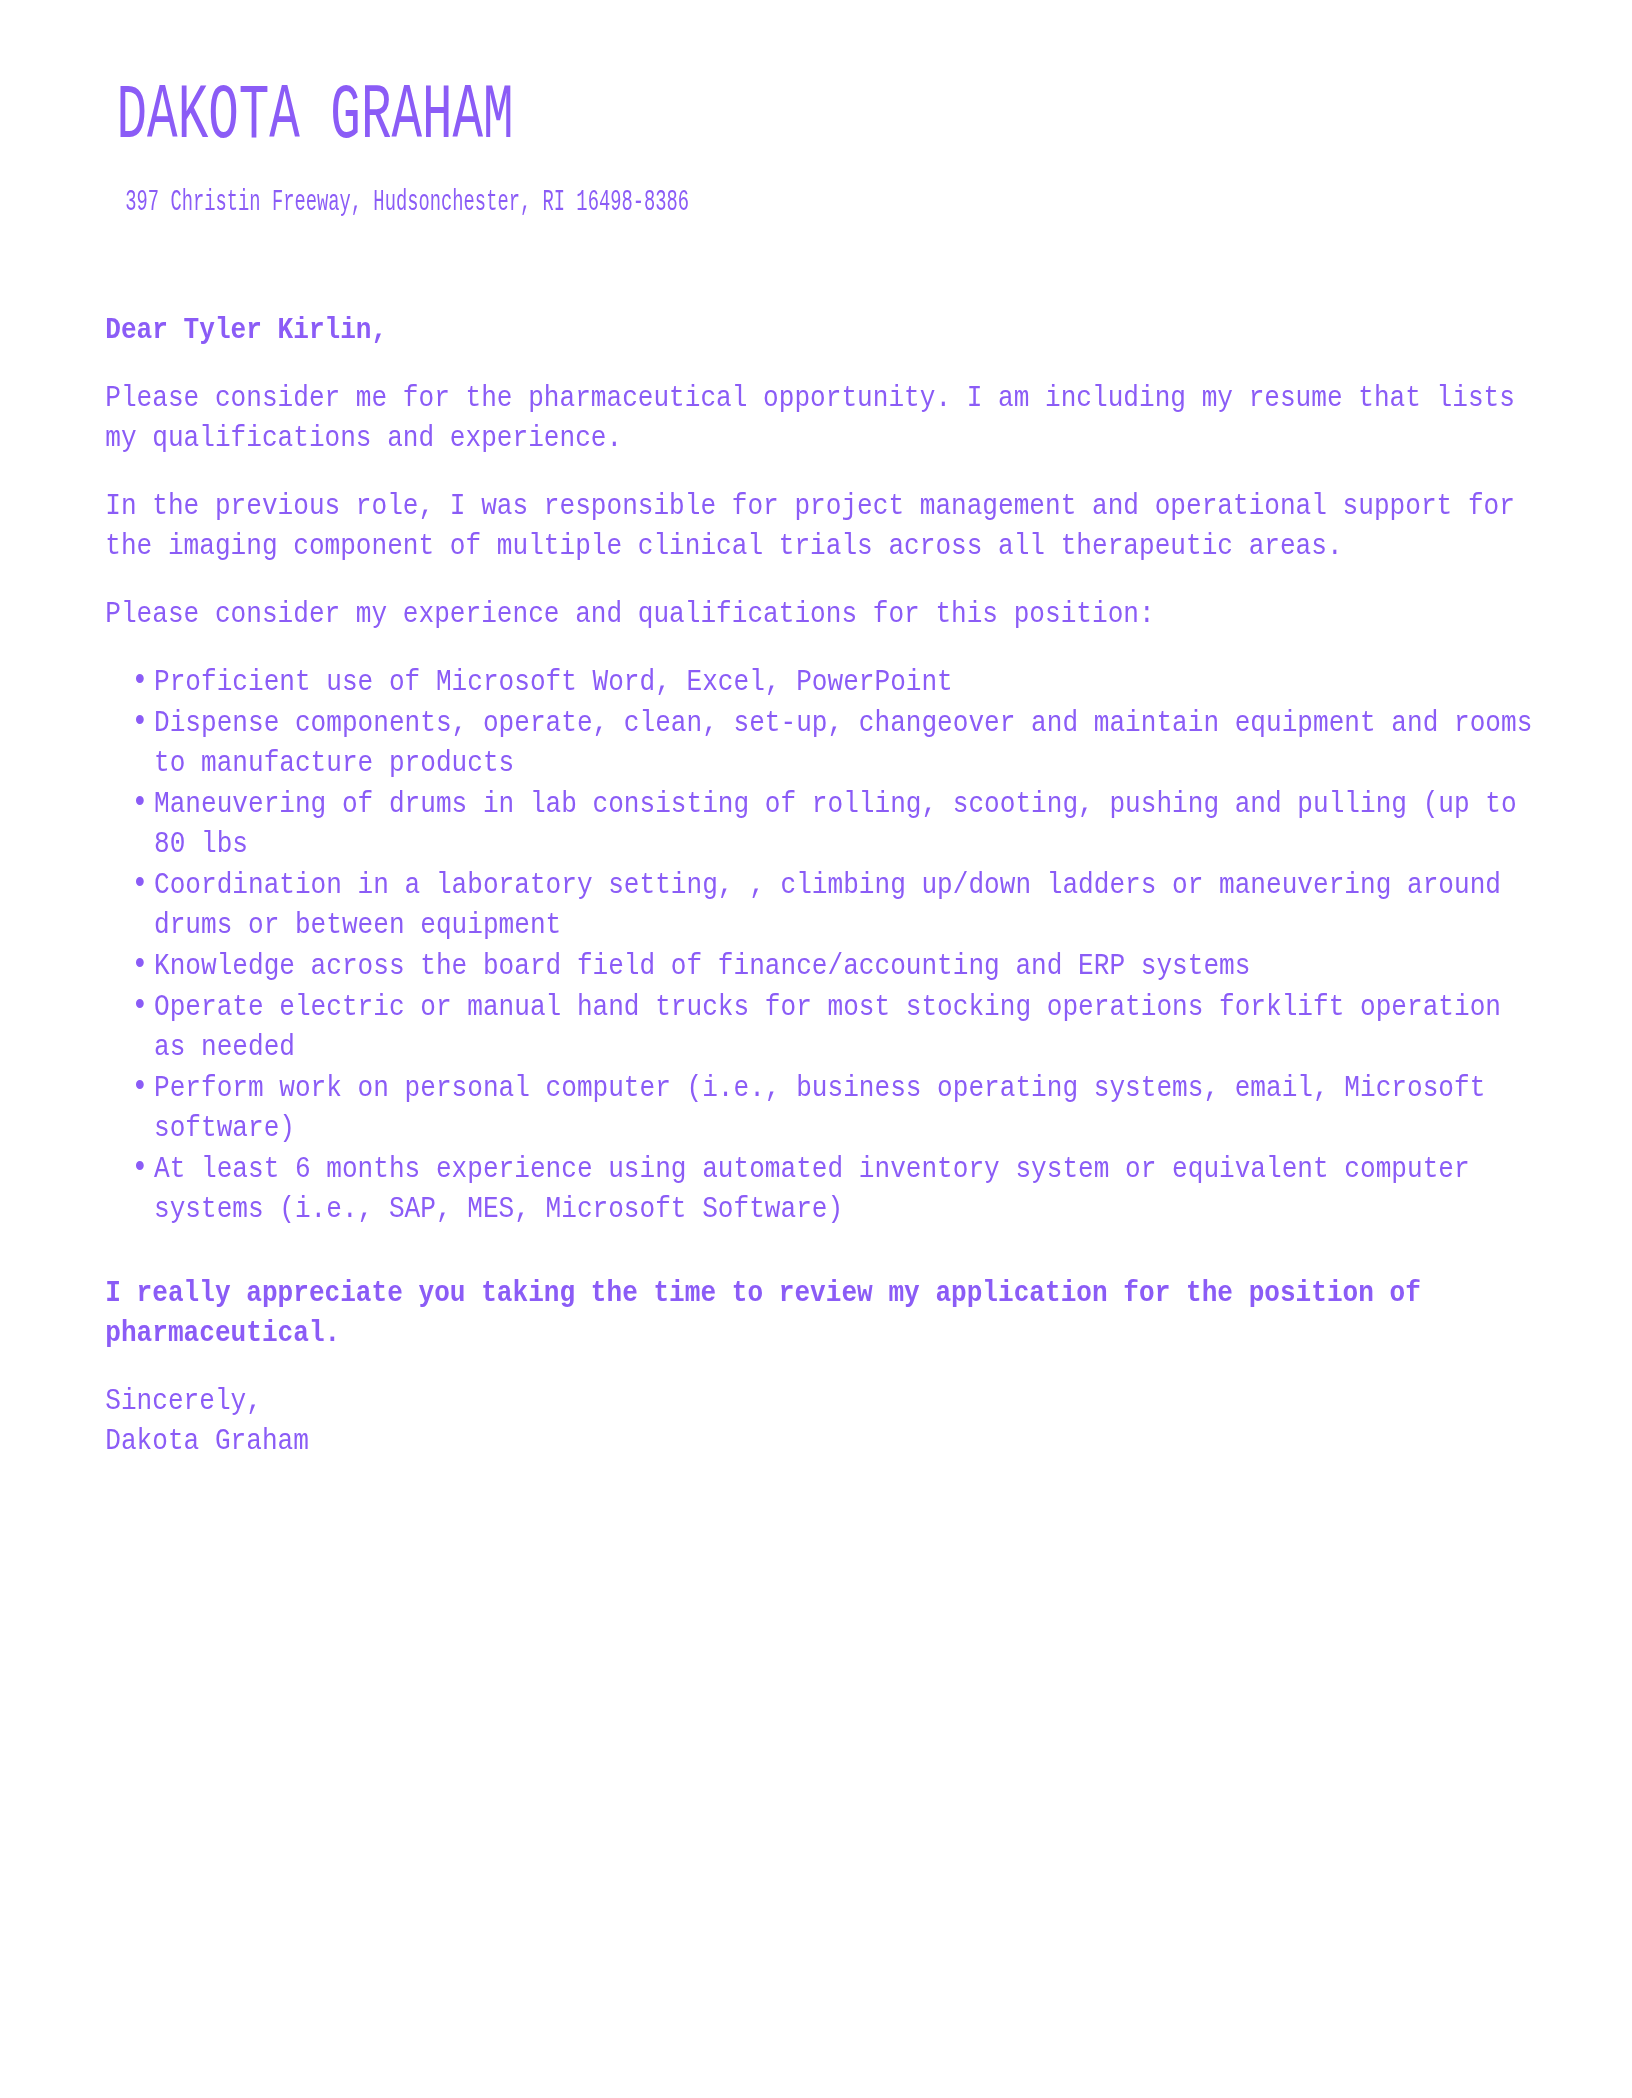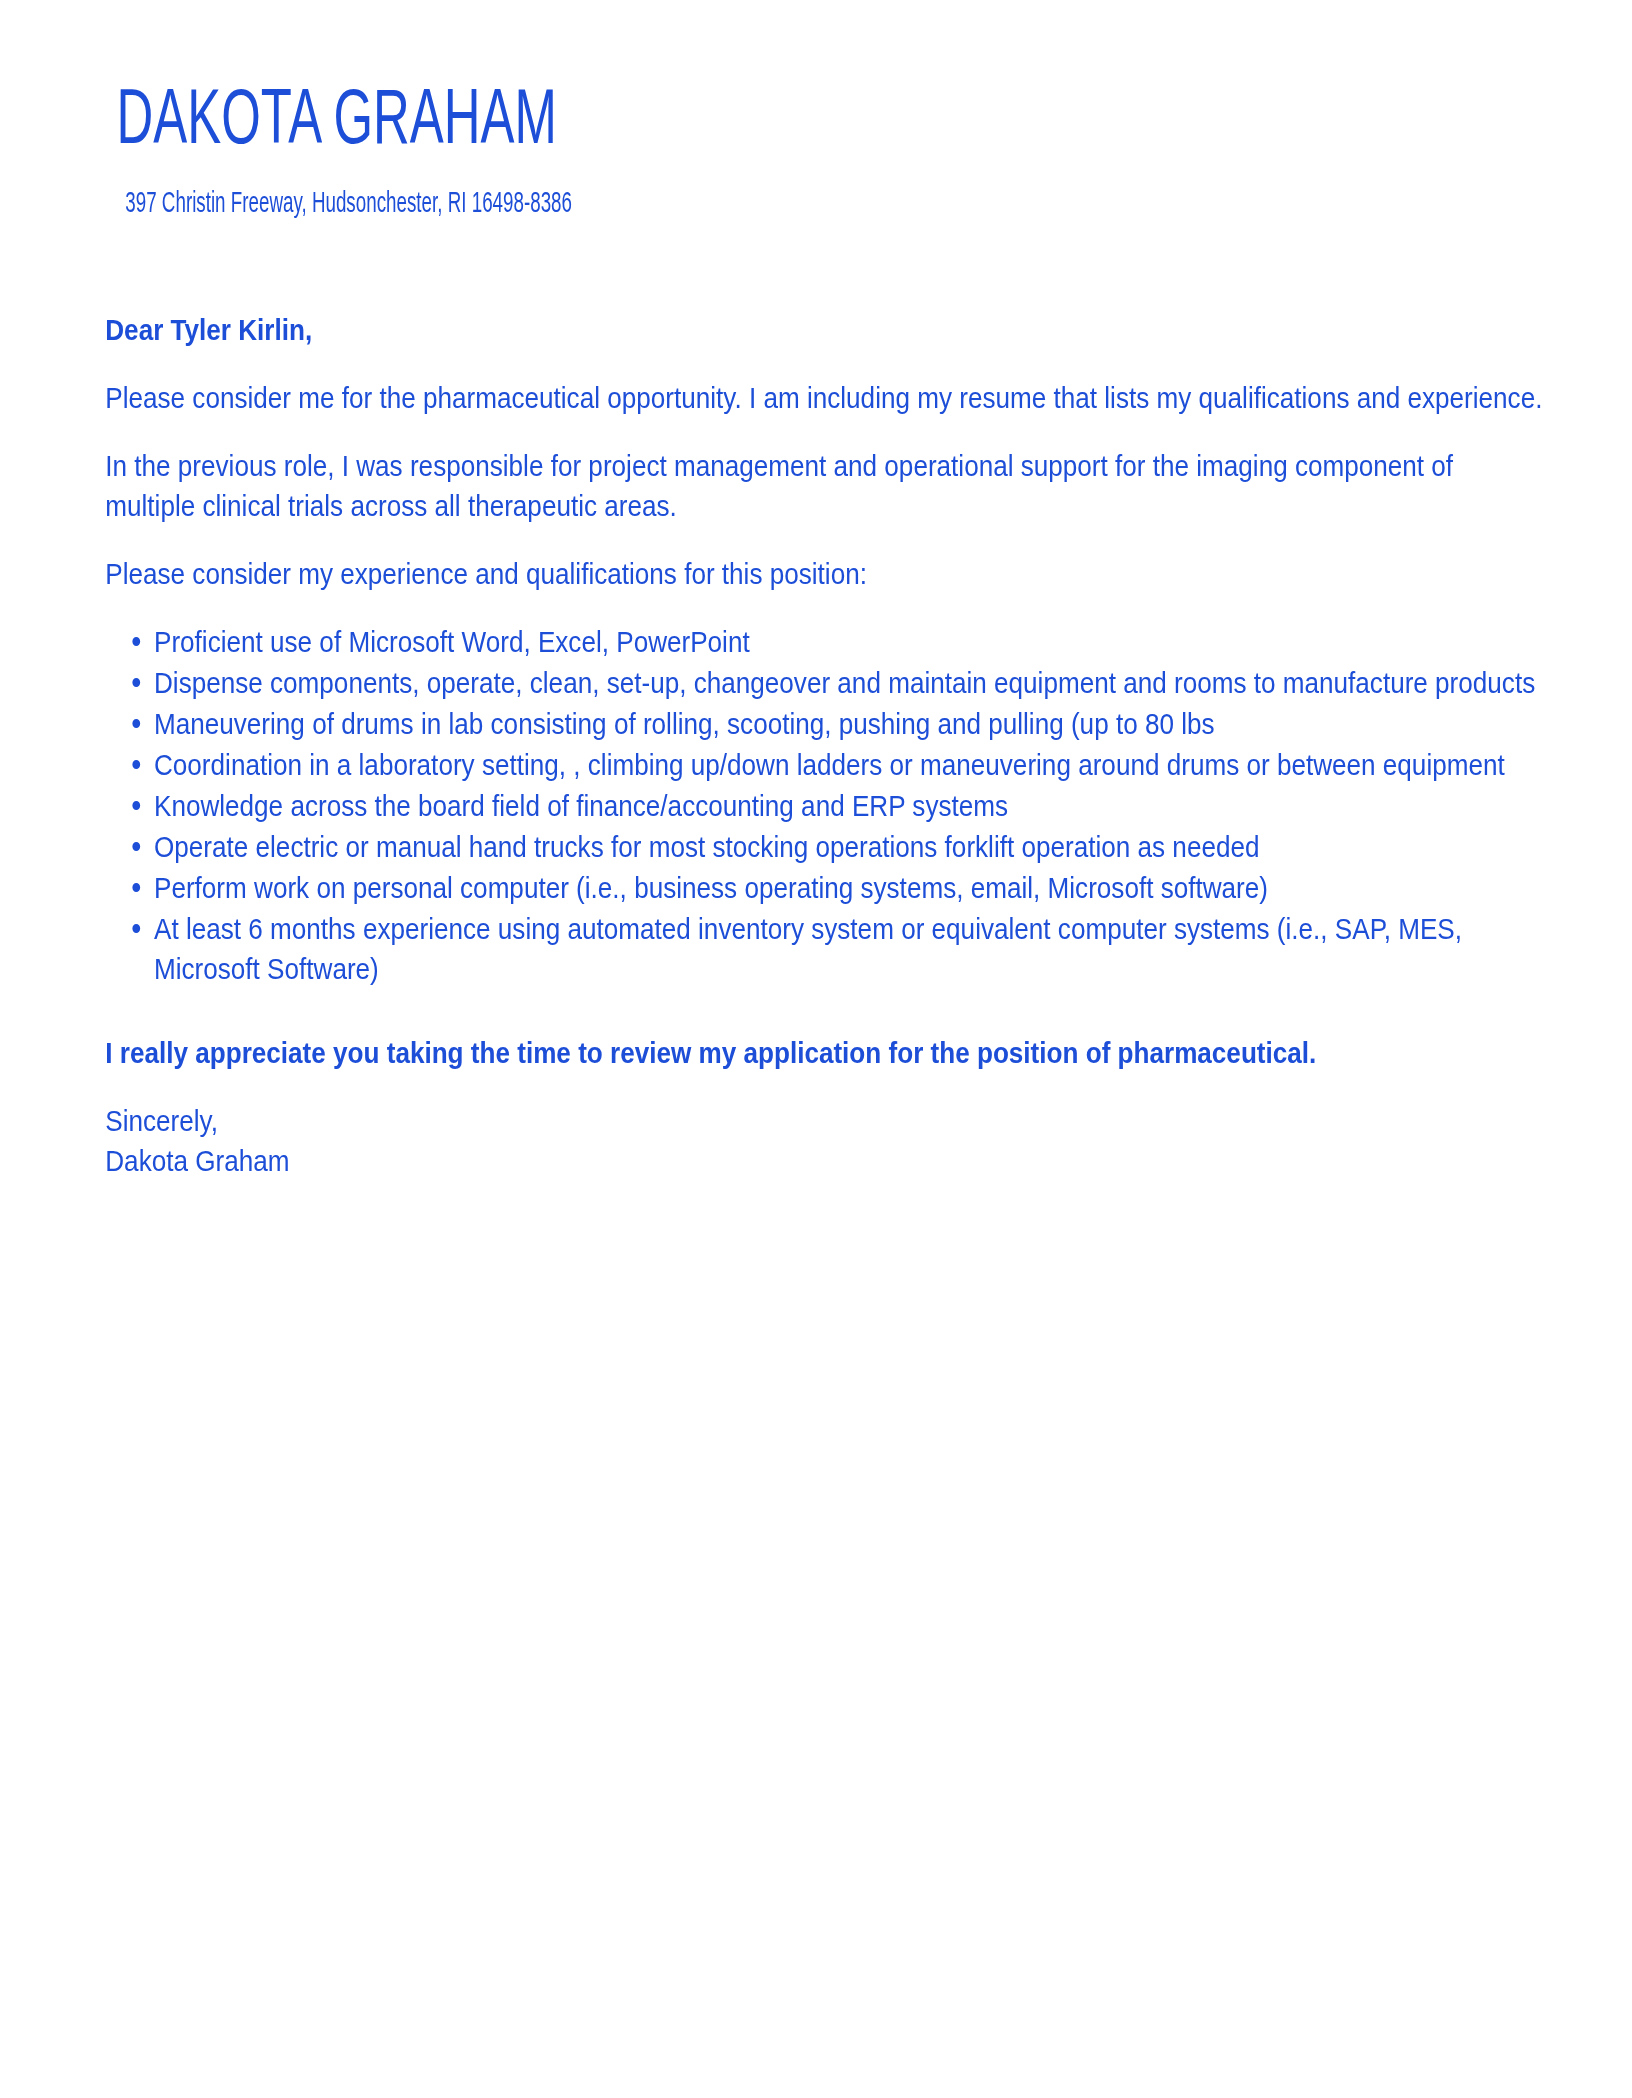--- a/index.html
+++ b/index.html
@@ -6,22 +6,22 @@
     margin: 0;
     padding: 0;
     background: #ffffff;
   }
   .page {
     position: relative;
     width: 1632px;
     height: 1980px;
     background: #ffffff;
     overflow: hidden;
-    font-family: Liberation Sans, sans-serif;
-    color: #1d4ed8;
+    font-family: Liberation Mono, monospace;
+    color: #8b5cf6;
   }
   
   .content {
     box-sizing: border-box;
     width: 1876px;
     padding: 71px 98px 0 121px;
     transform: scaleX(0.87);
     transform-origin: 0 0;
   }
   h1.name {

